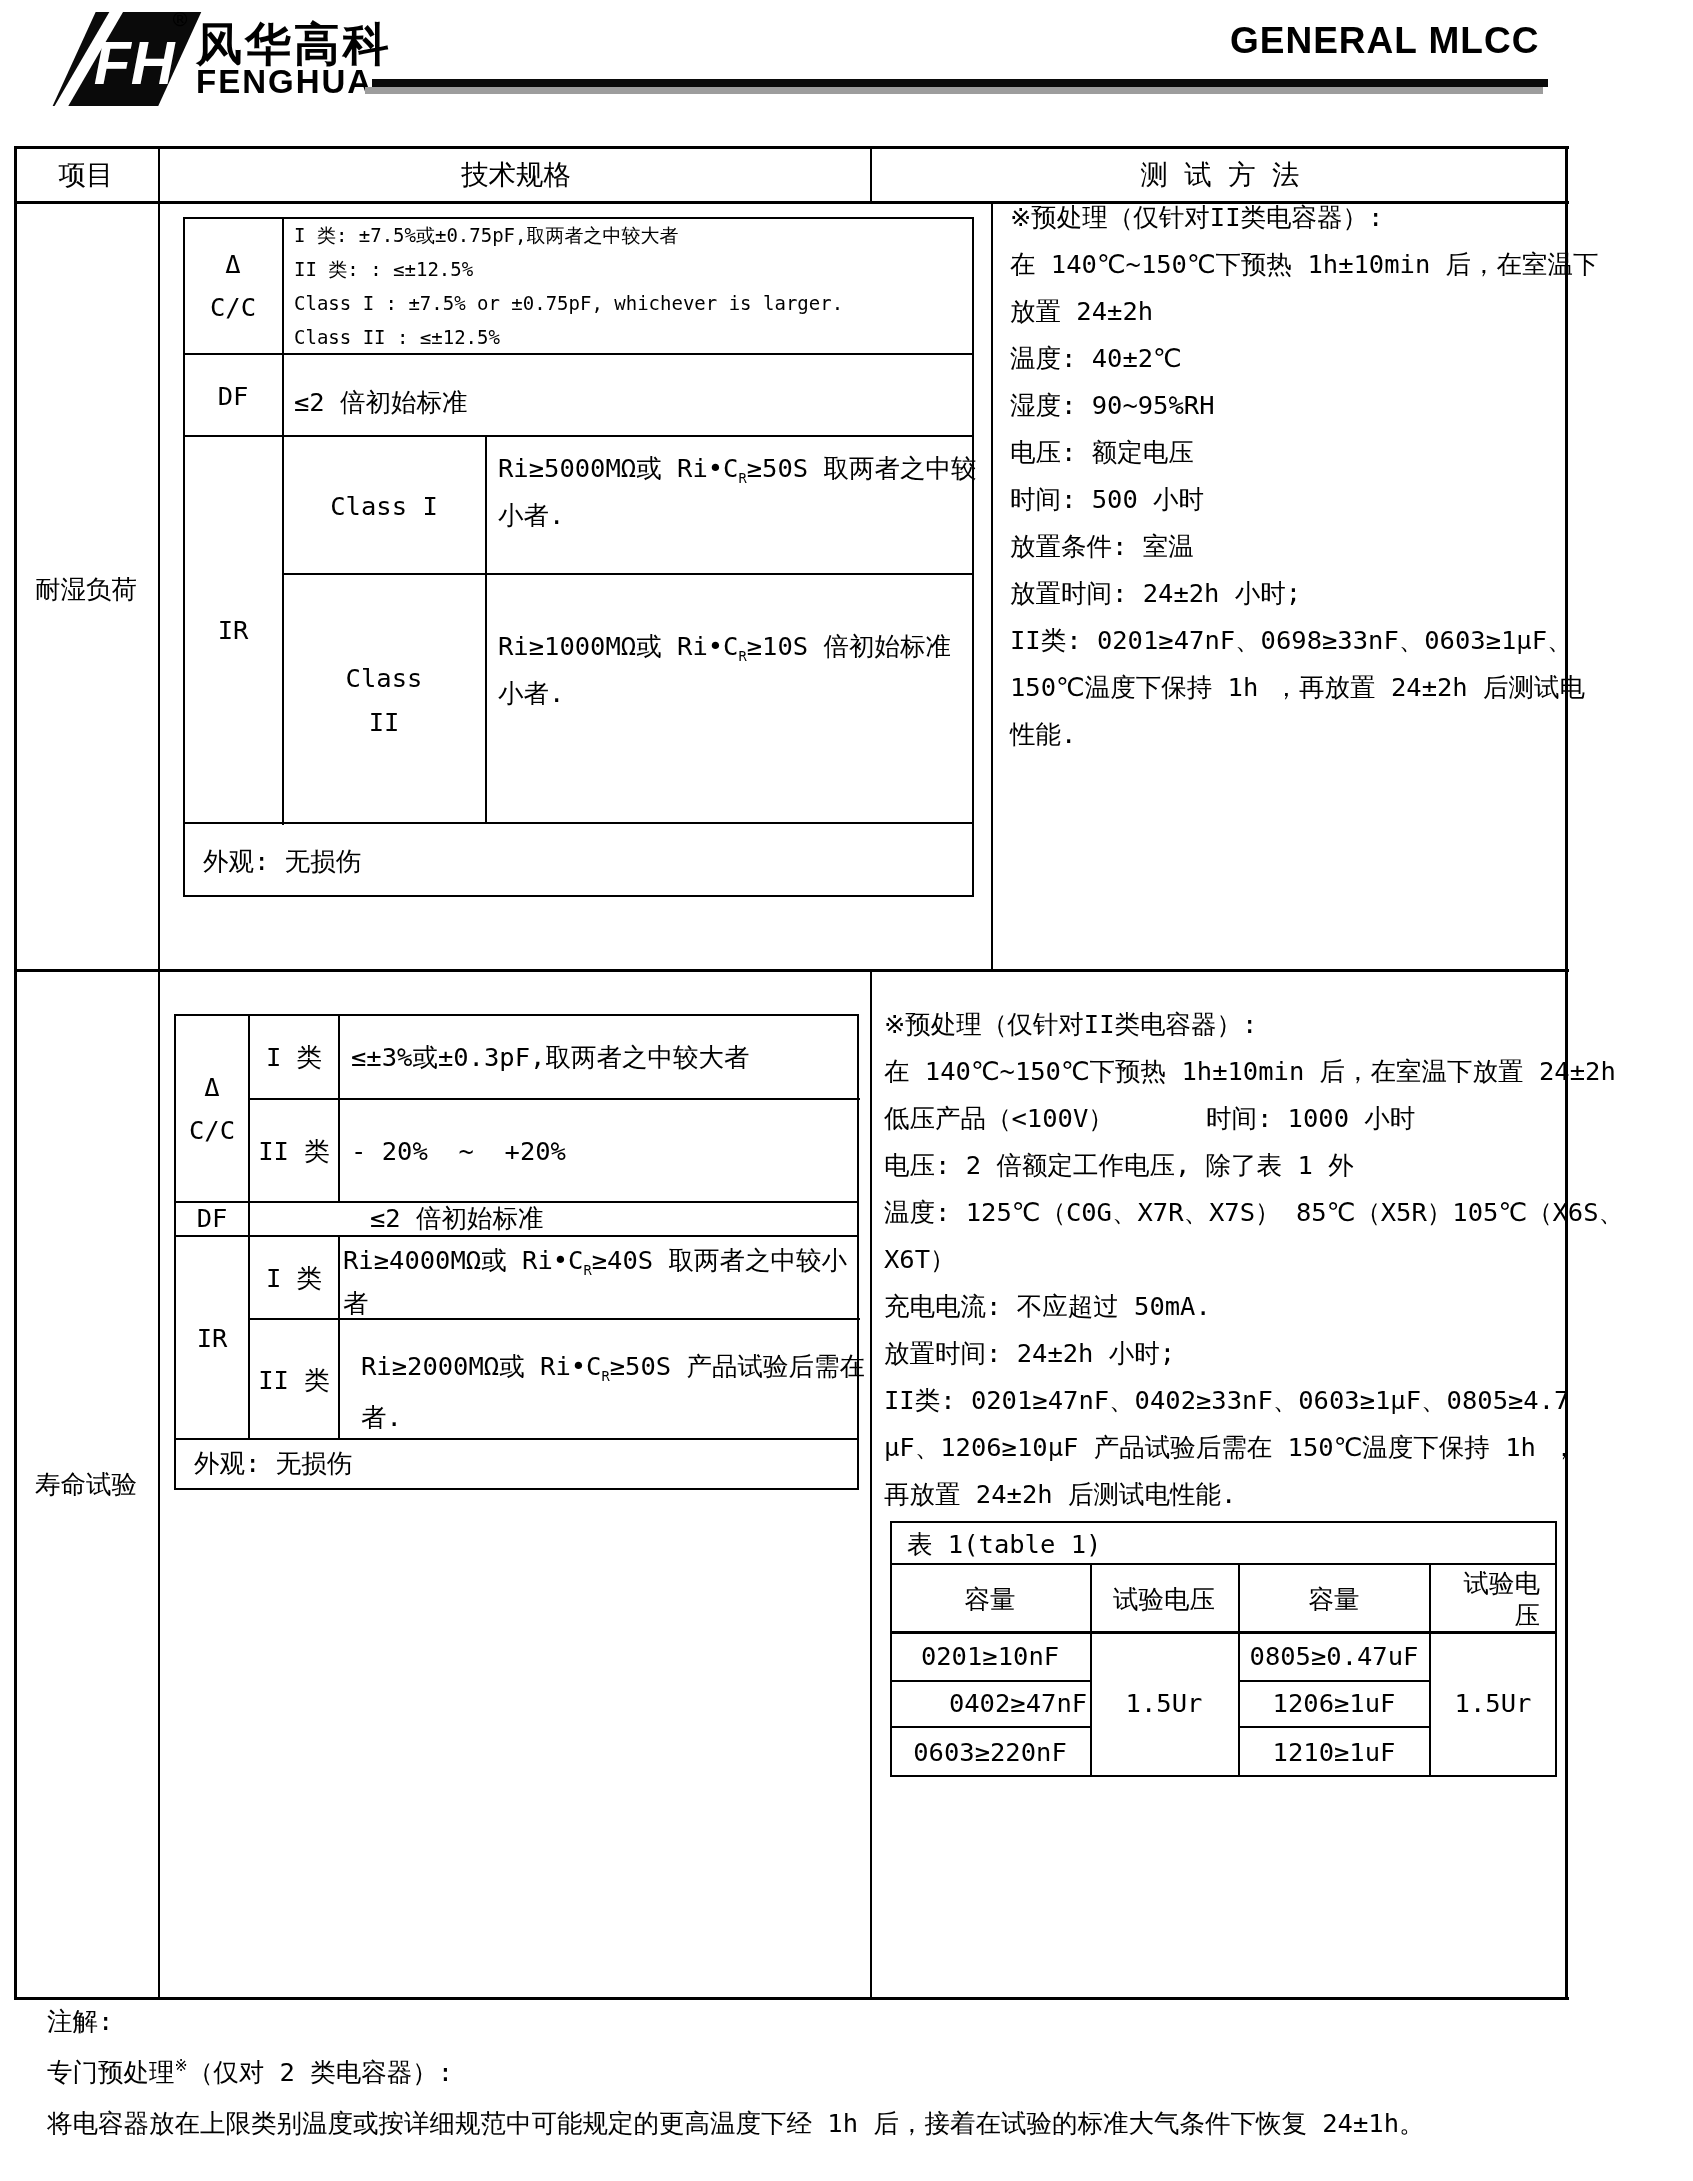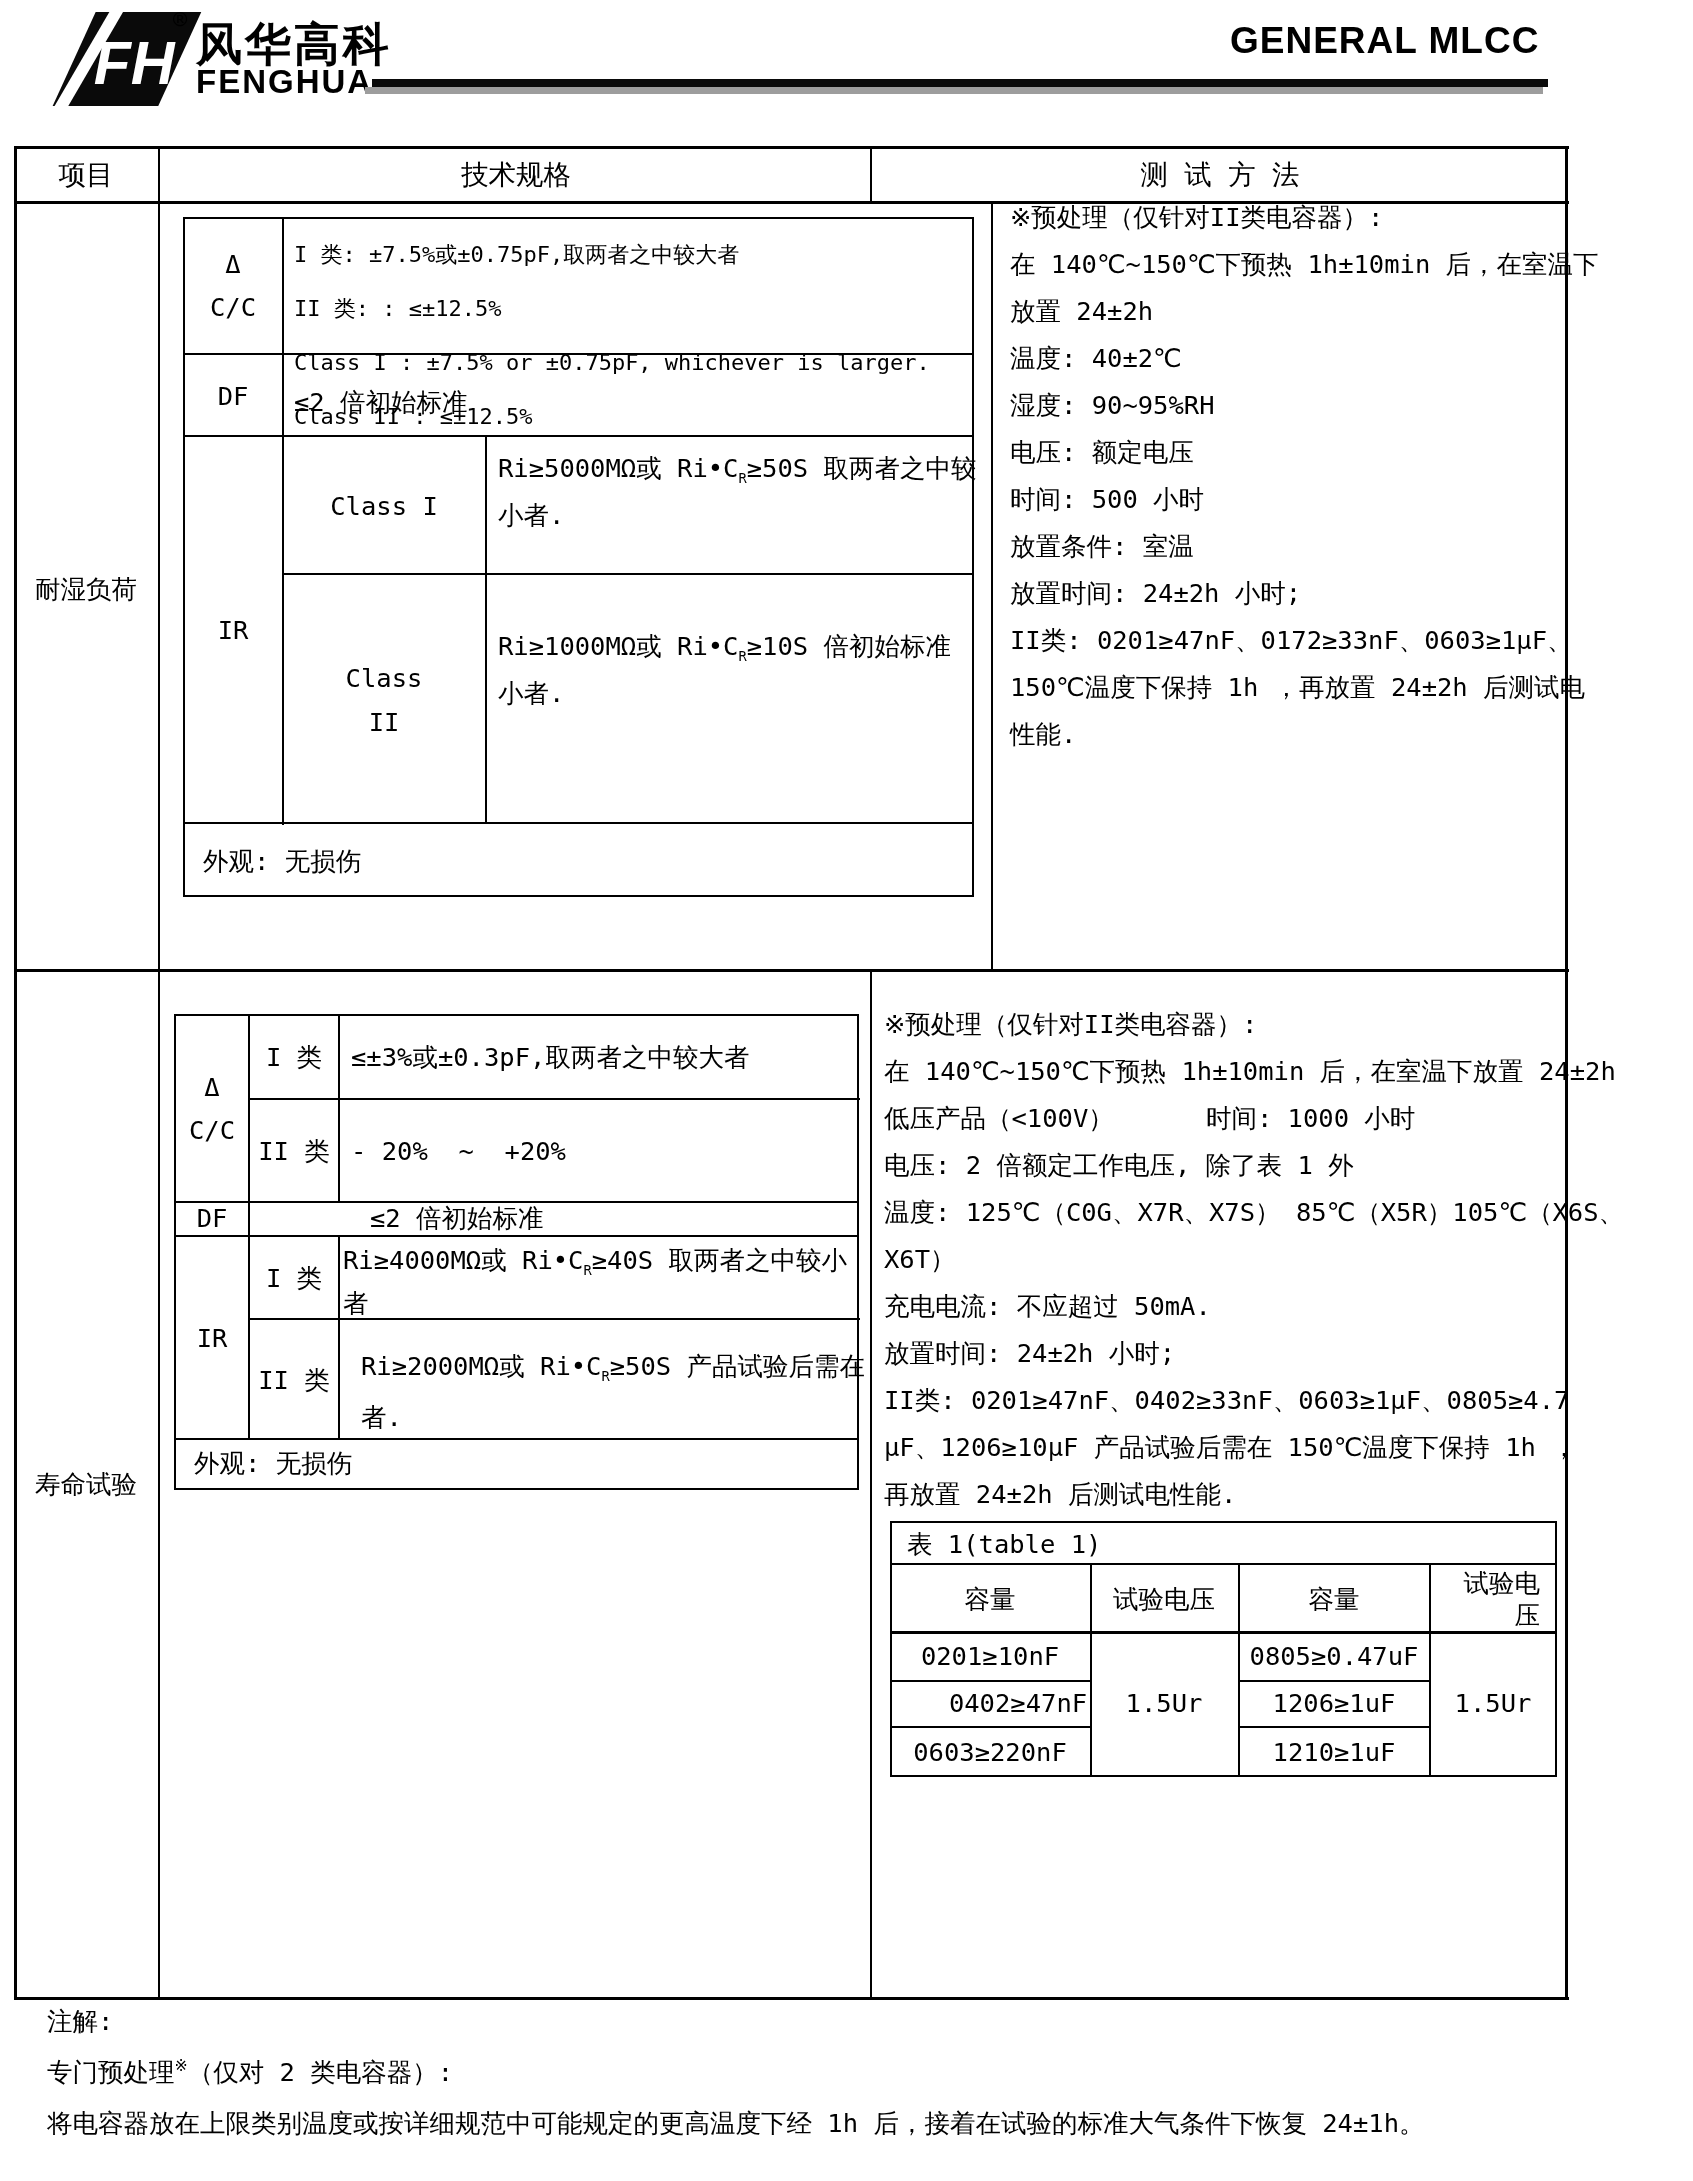--- a/index.html
+++ b/index.html
@@ -4,21 +4,21 @@
 <style>
   html,body{margin:0;padding:0;background:#fff;}
   #page{position:relative;width:1694px;height:2182px;background:#ffffff;overflow:hidden;
         font-family:"DejaVu Sans Mono","DejaVu Sans",monospace;color:#000;}
   .t{position:absolute;font-size:25.5px;color:#000;white-space:pre;line-height:1.2;}
   .ctr{transform:translate(-50%,-50%);text-align:right;}
   .lft{transform:translateY(-50%);}
   .hd{font-size:27.4px;}
   .lines{position:absolute;}
   .ln{white-space:pre;font-size:25.5px;line-height:47px;height:47px;}
-  .ln35{white-space:pre;font-size:22px;line-height:34px;height:34px;margin-top:20px;}
+  .ln35{white-space:pre;font-size:19px;line-height:34px;height:34px;}
   i.hl,i.vl{position:absolute;background:#000;display:block;}
   .box{position:absolute;border:2px solid #000;box-sizing:border-box;background:transparent;}
   sub{font-size:13.7px;}
   sup{font-size:15.7px;}
   .wrap{white-space:normal;width:94px;line-height:32px;}
   #doc-title{position:absolute;left:1230px;top:19.6px;font-size:37px;font-weight:bold;
              font-family:"Liberation Sans",sans-serif;letter-spacing:1px;}
   #logo-cn{position:absolute;left:196px;top:13.7px;font-size:46px;font-weight:bold;letter-spacing:2.9px;}
   #logo-en{position:absolute;left:196px;top:63px;font-size:33px;font-weight:bold;
            font-family:"Liberation Sans",sans-serif;letter-spacing:2px;}
@@ -100,21 +100,21 @@
   <div class="lines" style="left:1010px;top:194px">
     <div class="ln">※预处理（仅针对II类电容器）:</div>
     <div class="ln">在 140℃~150℃下预热 1h±10min 后，在室温下</div>
     <div class="ln">放置 24±2h</div>
     <div class="ln">温度: 40±2℃</div>
     <div class="ln">湿度: 90~95%RH</div>
     <div class="ln">电压: 额定电压</div>
     <div class="ln">时间: 500 小时</div>
     <div class="ln">放置条件: 室温</div>
     <div class="ln">放置时间: 24±2h 小时;</div>
-    <div class="ln">II类: 0201≥47nF、0172≥33nF、0603≥1μF、</div>
+    <div class="ln">II类: 0201≥47nF、0698≥33nF、0603≥1μF、</div>
     <div class="ln">150℃温度下保持 1h ，再放置 24±2h 后测试电</div>
     <div class="ln">性能.</div>
   </div>
 
   <div class="box" style="left:174px;top:1014px;width:685px;height:476px"></div>
   <i class="hl" style="left:249px;top:1098px;width:611px;height:2px"></i>
   <i class="hl" style="left:174px;top:1201px;width:685px;height:2px"></i>
   <i class="hl" style="left:174px;top:1235px;width:685px;height:2px"></i>
   <i class="hl" style="left:249px;top:1318px;width:611px;height:2px"></i>
   <i class="hl" style="left:174px;top:1438px;width:685px;height:2px"></i>

